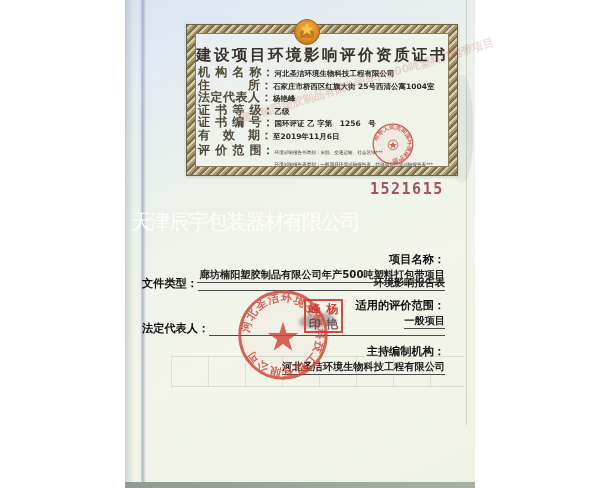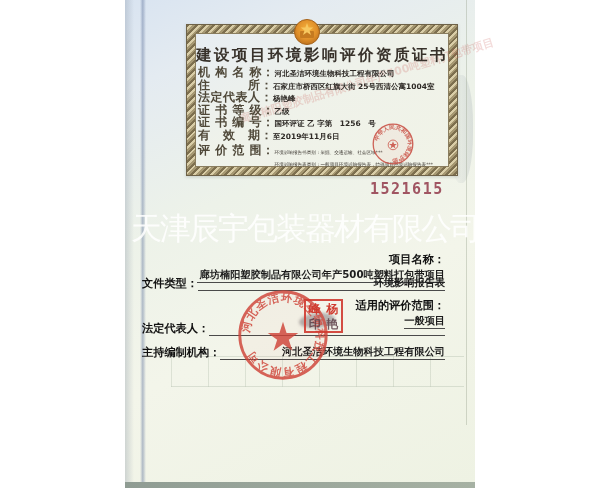--- a/index.html
+++ b/index.html
@@ -36,21 +36,21 @@
   .cert-eval{display:block;}
   .cert-eval .tiny{font-size:4.6px;line-height:5.6px;color:#3a352f;font-weight:normal;white-space:nowrap;}
 
   .ministry-seal{position:absolute;left:371px;top:122px;width:44px;height:44px;z-index:7;opacity:.85;}
 
   .serial{position:absolute;left:370px;top:180px;z-index:4;
     font-family:"DejaVu Sans Mono","Liberation Mono",monospace;
     font-size:15px;letter-spacing:1.5px;color:#a05562;font-weight:bold;}
 
   .watermark{position:absolute;left:131px;top:208px;z-index:8;white-space:nowrap;
-    font-size:31px;font-weight:normal;letter-spacing:-2px;color:rgba(255,255,255,.85);}
+    font-size:21px;font-weight:normal;letter-spacing:-2px;color:rgba(255,255,255,.85);}
 
   .ghost-red{position:absolute;left:240px;top:112px;z-index:3;white-space:nowrap;
     transform:rotate(-17deg);transform-origin:left center;
     font-size:11px;font-weight:bold;color:rgba(196,76,70,.20);}
 
   .ghost-table{position:absolute;left:171px;top:356px;width:293px;height:29px;z-index:1;
     border-top:1px solid rgba(150,165,145,.5);border-bottom:1px solid rgba(150,165,145,.5);
     background:repeating-linear-gradient(90deg,rgba(150,165,145,.45) 0 1px,transparent 1px 37px);
     opacity:.55;}
 
@@ -163,21 +163,21 @@
     <span class="form-value">环境影响报告表</span>
   </div>
   <div class="form-row" id="form-row-2" style="top:298px;flex-direction:column;">
     <span class="form-label">适用的评价范围：</span>
     <span class="form-value">一般项目</span>
   </div>
   <div class="form-row" id="form-row-3" style="top:321px;">
     <span class="form-label">法定代表人：</span>
     <span class="form-value"></span>
   </div>
-  <div class="form-row" id="form-row-4" style="top:344px;">
+  <div class="form-row" id="form-row-4" style="top:344px;flex-direction:column;">
     <span class="form-label">主持编制机构：</span>
     <span class="form-value">河北圣洁环境生物科技工程有限公司</span>
   </div>
 
   <div class="signature-blot"></div>
 
   <svg class="company-seal" viewBox="0 0 100 100">
     <defs>
       <path id="ringC" d="M50,50 m-36,0 a36,36 0 1,1 72,0 a36,36 0 1,1 -72,0"></path>
     </defs>

